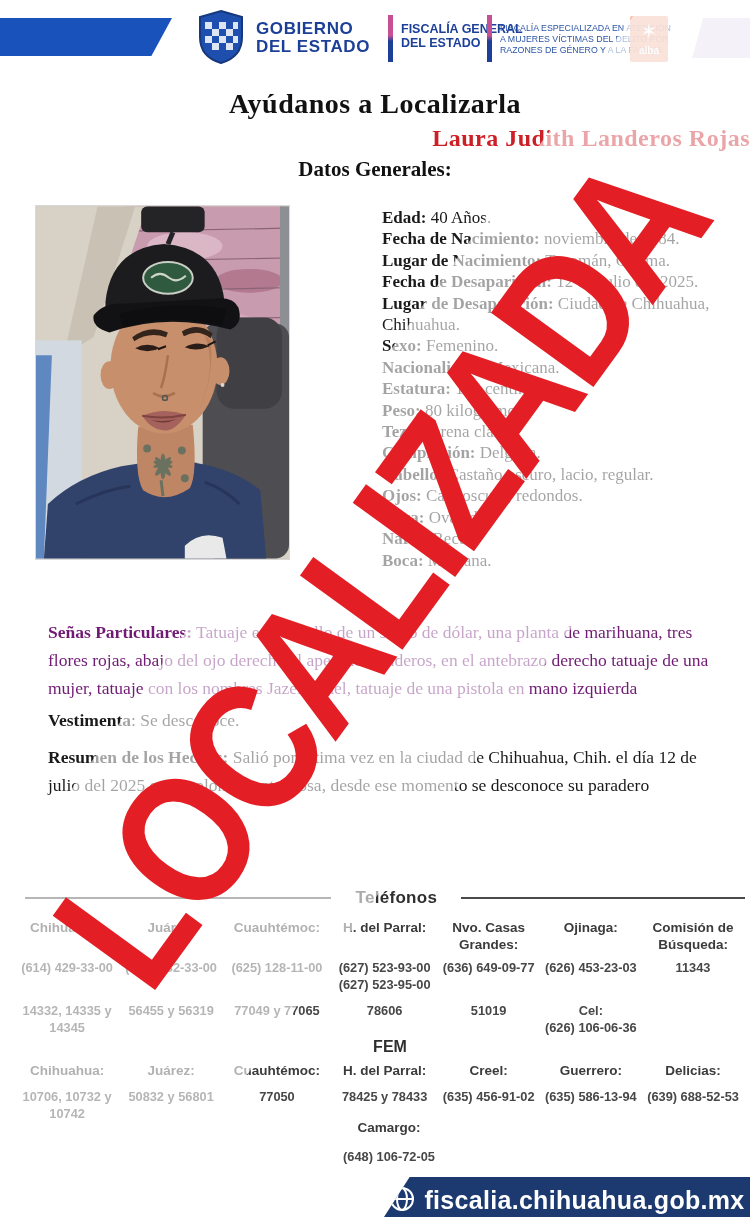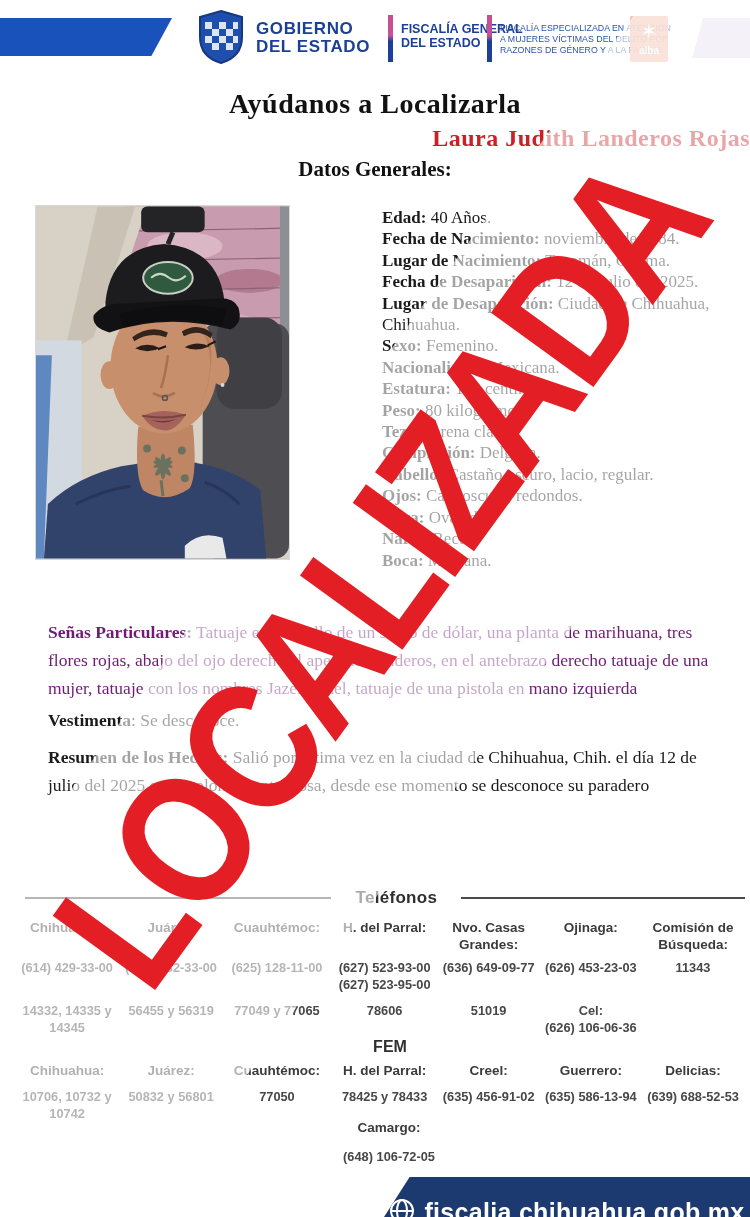--- a/index.html
+++ b/index.html
@@ -72,21 +72,21 @@
   .fem-title { position:absolute; top:1038px; left:0; width:104%; text-align:center;
     font-family:"Liberation Sans",sans-serif; font-weight:bold; font-size:16px; color:#2f2f2f; }
   .fem-head { top:1063px; } .fem-r1 { top:1089px; }
   .camargo { position:absolute; top:1120px; left:0; width:100%; text-align:center;
     font-family:"Liberation Sans",sans-serif; transform:translateX(14px); color:#3b3b3b; }
   .camargo .cl { font-weight:bold; font-size:13.5px; display:block; }
   .camargo .cv { font-weight:bold; font-size:12.8px; color:#474747; display:block; margin-top:14px; }
   
   .footer { position:absolute; right:0; bottom:0; width:366px; height:40px;
     background:#1d3a70; clip-path:polygon(7% 0,100% 0,100% 100%,0 100%);
-    overflow:hidden; display:flex; justify-content:center; gap:9px; padding-top:21px; }
+    overflow:hidden; display:flex; justify-content:center; gap:9px; padding-top:9px; }
   .footer .furl { font-family:"Liberation Sans",sans-serif; font-weight:bold; font-size:25px;
     color:#ffffff; letter-spacing:.3px; cursor:pointer; }
   
   .fade-band { position:absolute; left:420px; top:573px; width:1800px; height:310px;
     background:rgba(255,255,255,.6); transform:translate(-50%,-50%) rotate(-54deg);
     z-index:4; pointer-events:none; }
   .stamp { position:absolute; left:380px; top:573px; z-index:6; pointer-events:none;
     transform:translate(-50%,-50%) rotate(-54deg) scale(.98,1.15);
     font-family:"Liberation Sans","DejaVu Sans",sans-serif; font-weight:bold;
     font-size:160px; letter-spacing:-6px; color:#e31e25; white-space:nowrap; }

